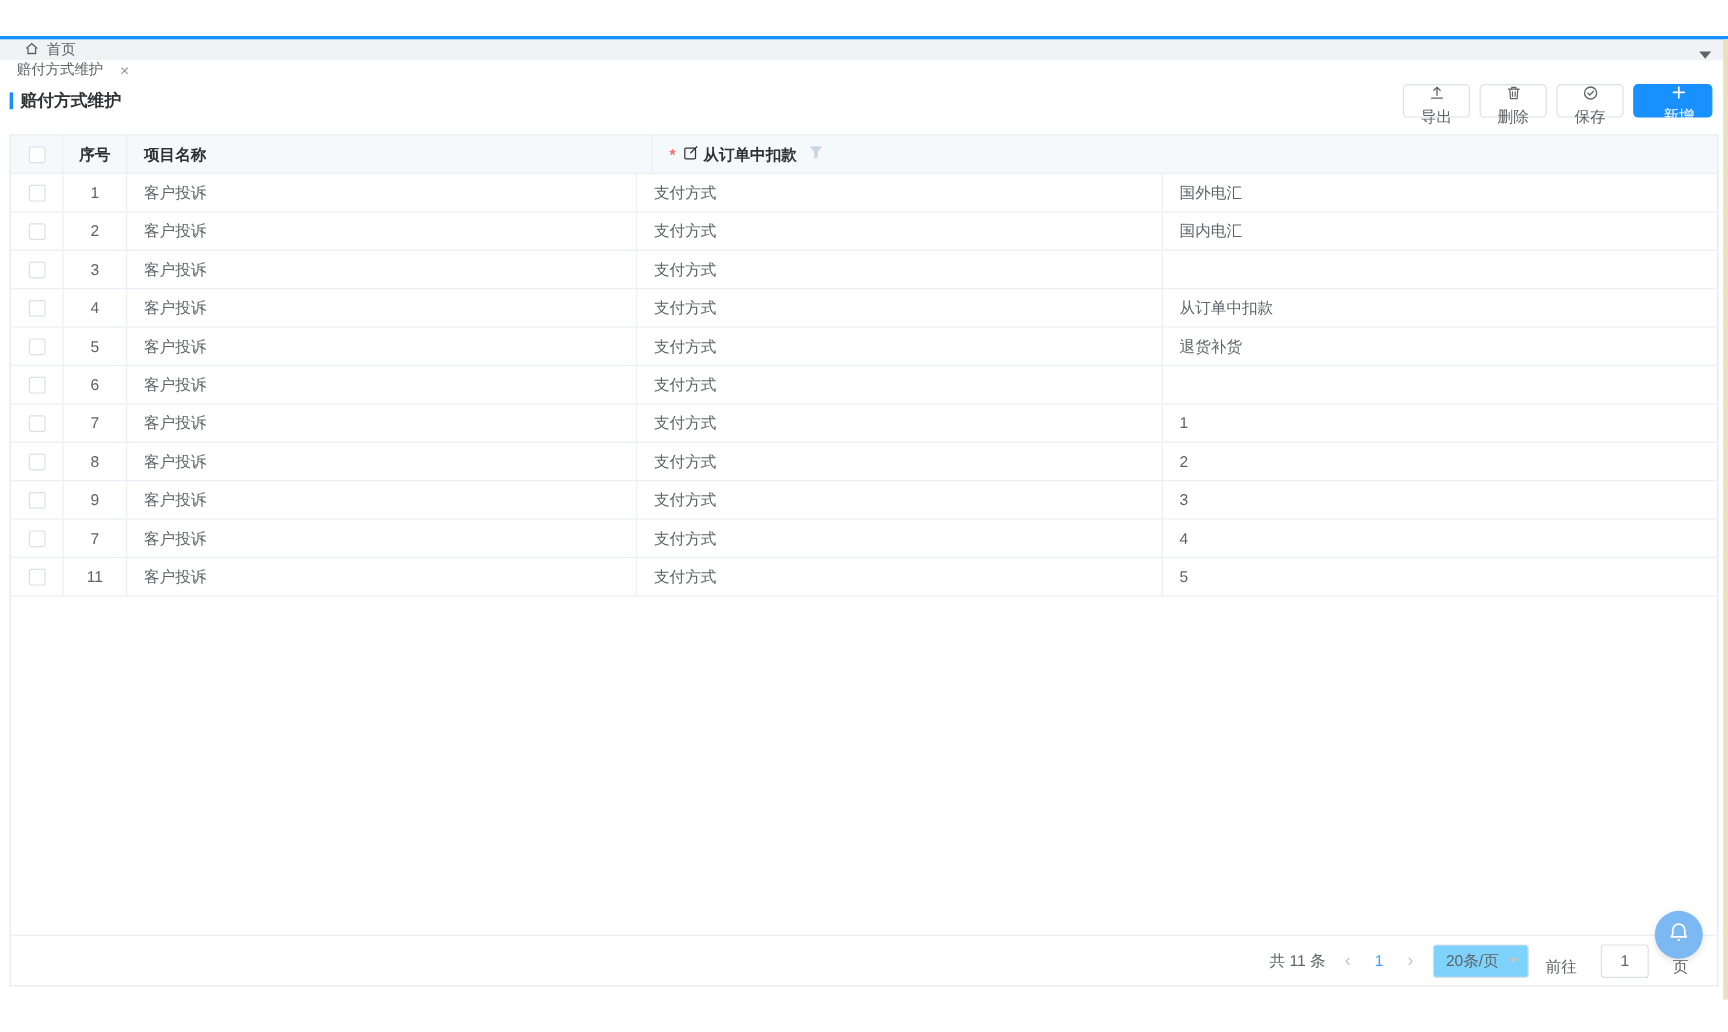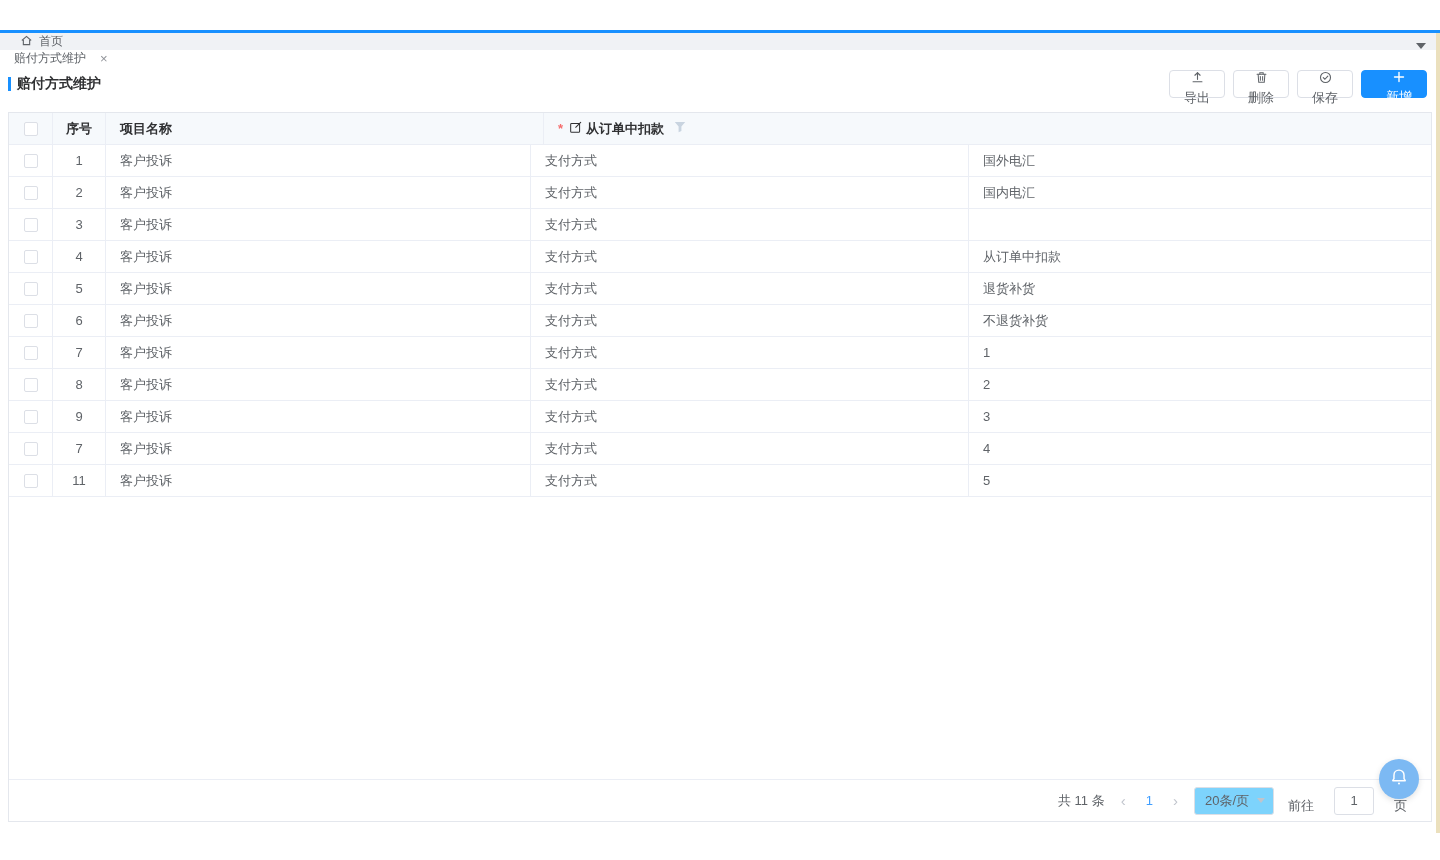--- a/index.html
+++ b/index.html
@@ -217,21 +217,20 @@
     <div class="c c-desc">退货补货</div>
   </div>
 
   <div class="trow">
     <div class="c c-check">
       <span class="checkbox"></span>
     </div>
     <div class="c c-idx">6</div>
     <div class="c c-module">客户投诉</div>
     <div class="c c-project">支付方式</div>
-    <div class="c c-desc">不退货补货</div>
   </div>
 
   <div class="trow">
     <div class="c c-check">
       <span class="checkbox"></span>
     </div>
     <div class="c c-idx">7</div>
     <div class="c c-module">客户投诉</div>
     <div class="c c-project">支付方式</div>
     <div class="c c-desc">1</div>

